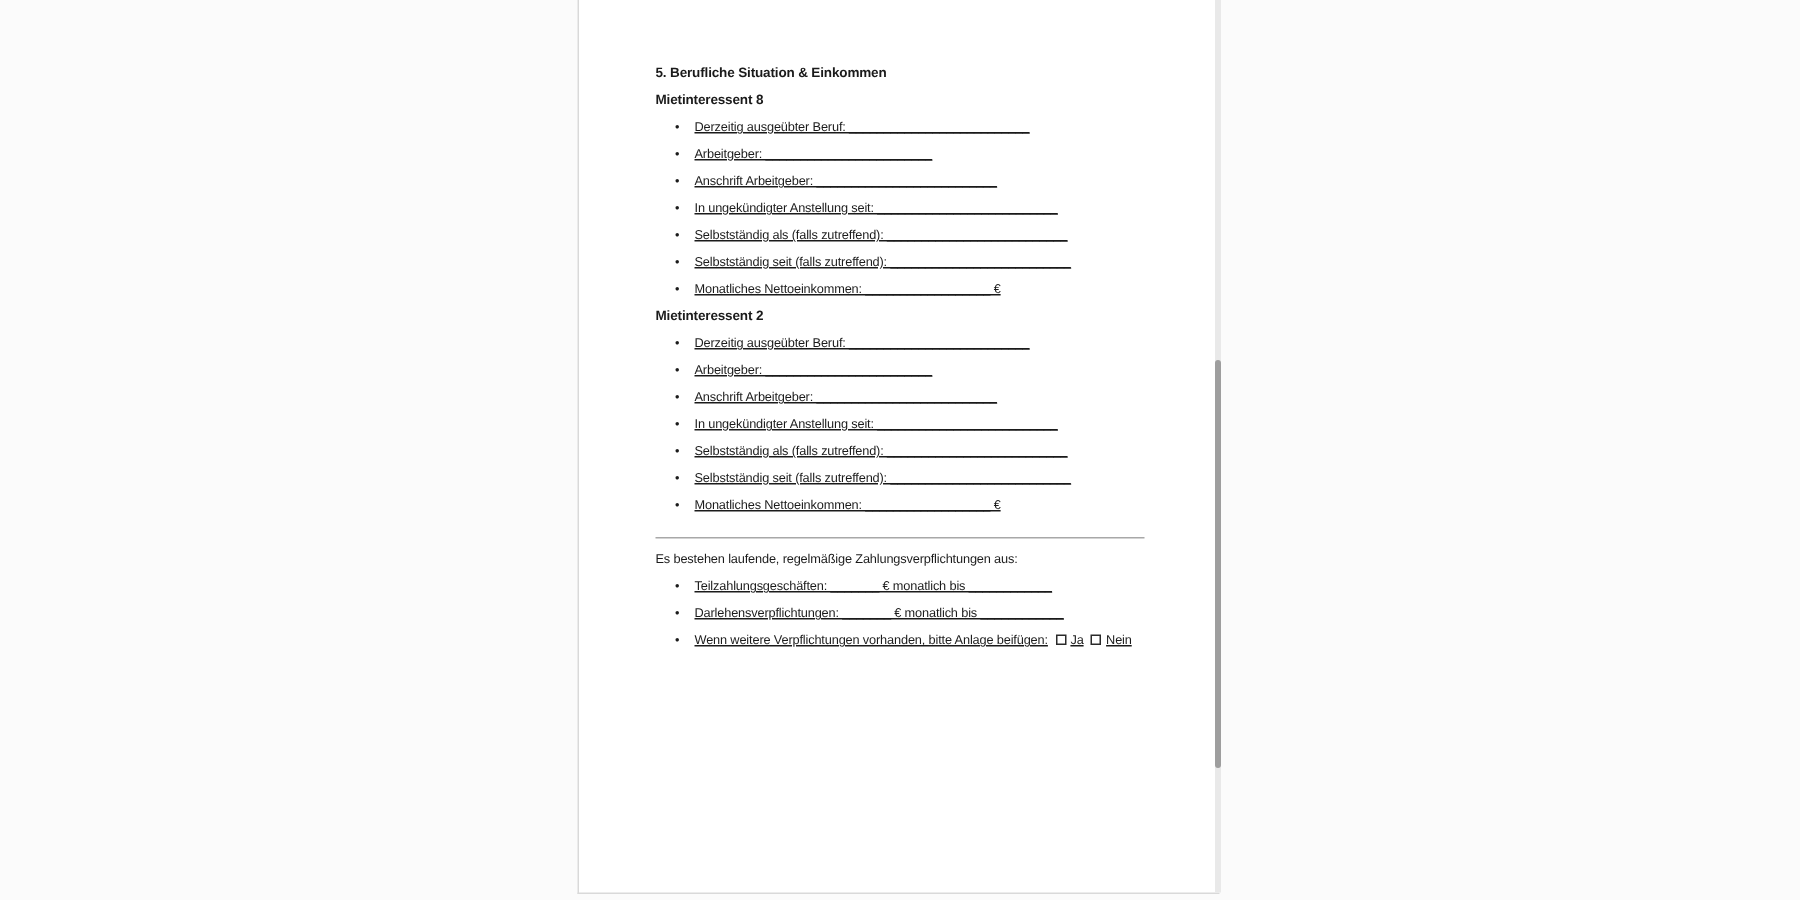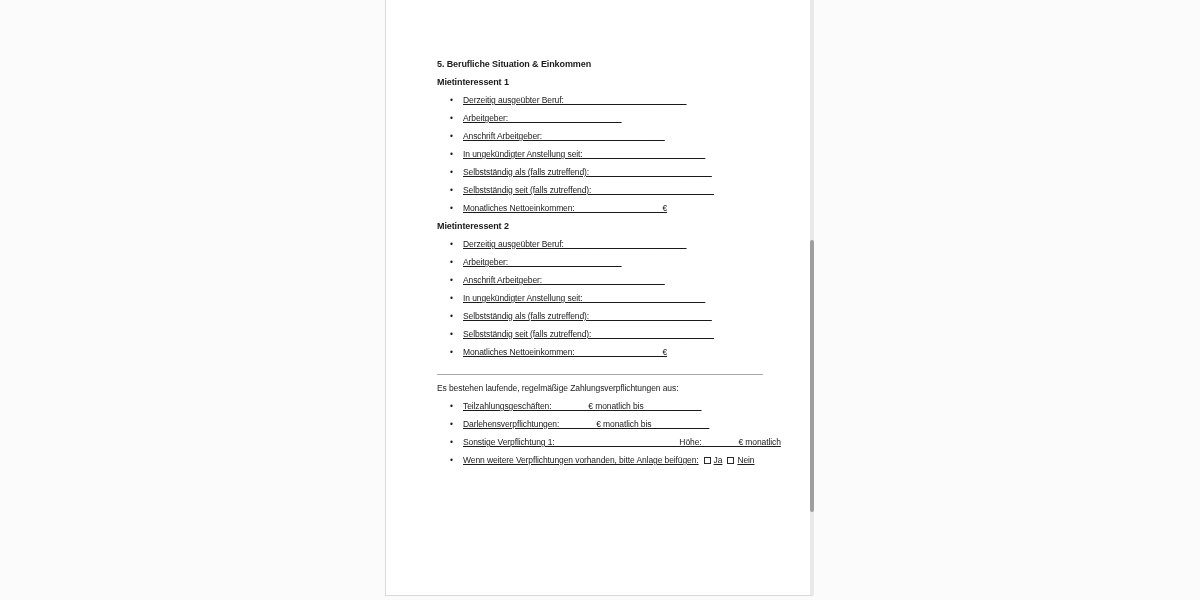--- a/index.html
+++ b/index.html
@@ -29,21 +29,21 @@
     left: 385px;
     top: 0;
     width: 428px;
     height: 596px;
     background: var(--page);
     border-left: 1px solid var(--page-border);
     border-bottom: 1px solid var(--page-border);
   }
   .content {
     position: absolute;
-    top: 16px; left: 0; right: 4px;
+    top: 0; left: 0; right: 4px;
     padding: 39px 46px 0 51px;
     font-size: 8.5px;
     letter-spacing: -0.1px;
     line-height: 18px;
   }
   h2, h3 {
     margin: 0;
     font-size: 9px;
     font-weight: bold;
     line-height: 18px;
@@ -106,21 +106,21 @@
 </style>
 </head>
 <body>
 
 <div class="canvas">
   <div class="page">
     <div class="content">
 
       <h2>5. Berufliche Situation &amp; Einkommen</h2>
 
-      <h3>Mietinteressent 1</h3>
+      <h3>Mietinteressent 8</h3>
 
       <ul class="fields">
           <li>Derzeitig ausgeübter Beruf: __________________________</li>
           <li>Arbeitgeber: ________________________</li>
           <li>Anschrift Arbeitgeber: __________________________</li>
           <li>In ungekündigter Anstellung seit: __________________________</li>
           <li>Selbstständig als (falls zutreffend): __________________________</li>
           <li>Selbstständig seit (falls zutreffend): __________________________</li>
           <li>Monatliches Nettoeinkommen: __________________ €</li>
         </ul>
@@ -139,21 +139,20 @@
 
       <hr class="section-divider">
 
 
 
       <p class="line">Es bestehen laufende, regelmäßige Zahlungsverpflichtungen aus:</p>
 
       <ul class="fields">
           <li>Teilzahlungsgeschäften: _______ € monatlich bis ____________</li>
           <li>Darlehensverpflichtungen: _______ € monatlich bis ____________</li>
-          <li>Sonstige Verpflichtung 1: __________________________ Höhe: _______ € monatlich</li>
           <li><span>Wenn weitere Verpflichtungen vorhanden, bitte Anlage beifügen:</span><span class="cb"></span><span>Ja</span><span class="cb"></span><span>Nein</span></li>
         </ul>
 
     </div>
 
     <div class="scrollbar">
       <div class="thumb"></div>
     </div>
   </div>
 </div>

